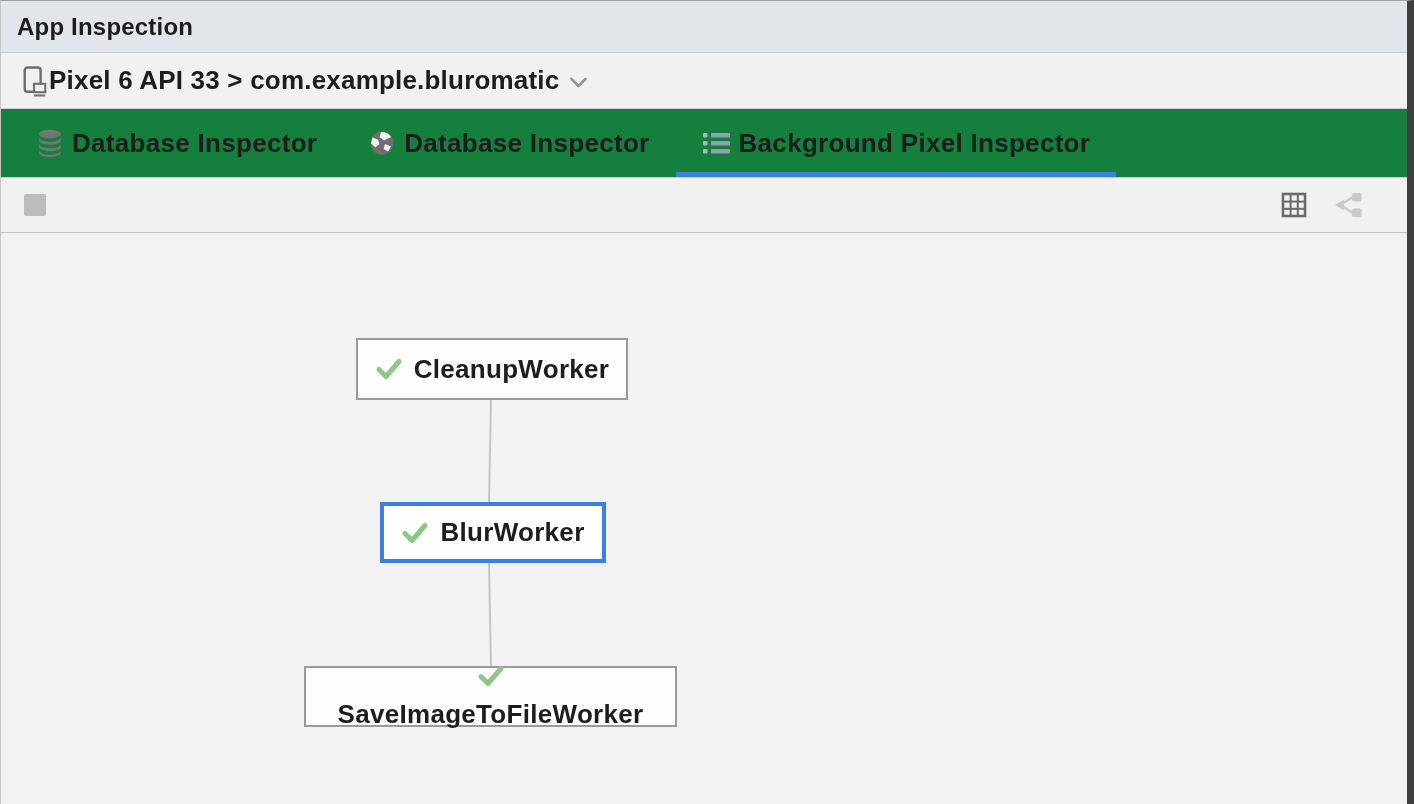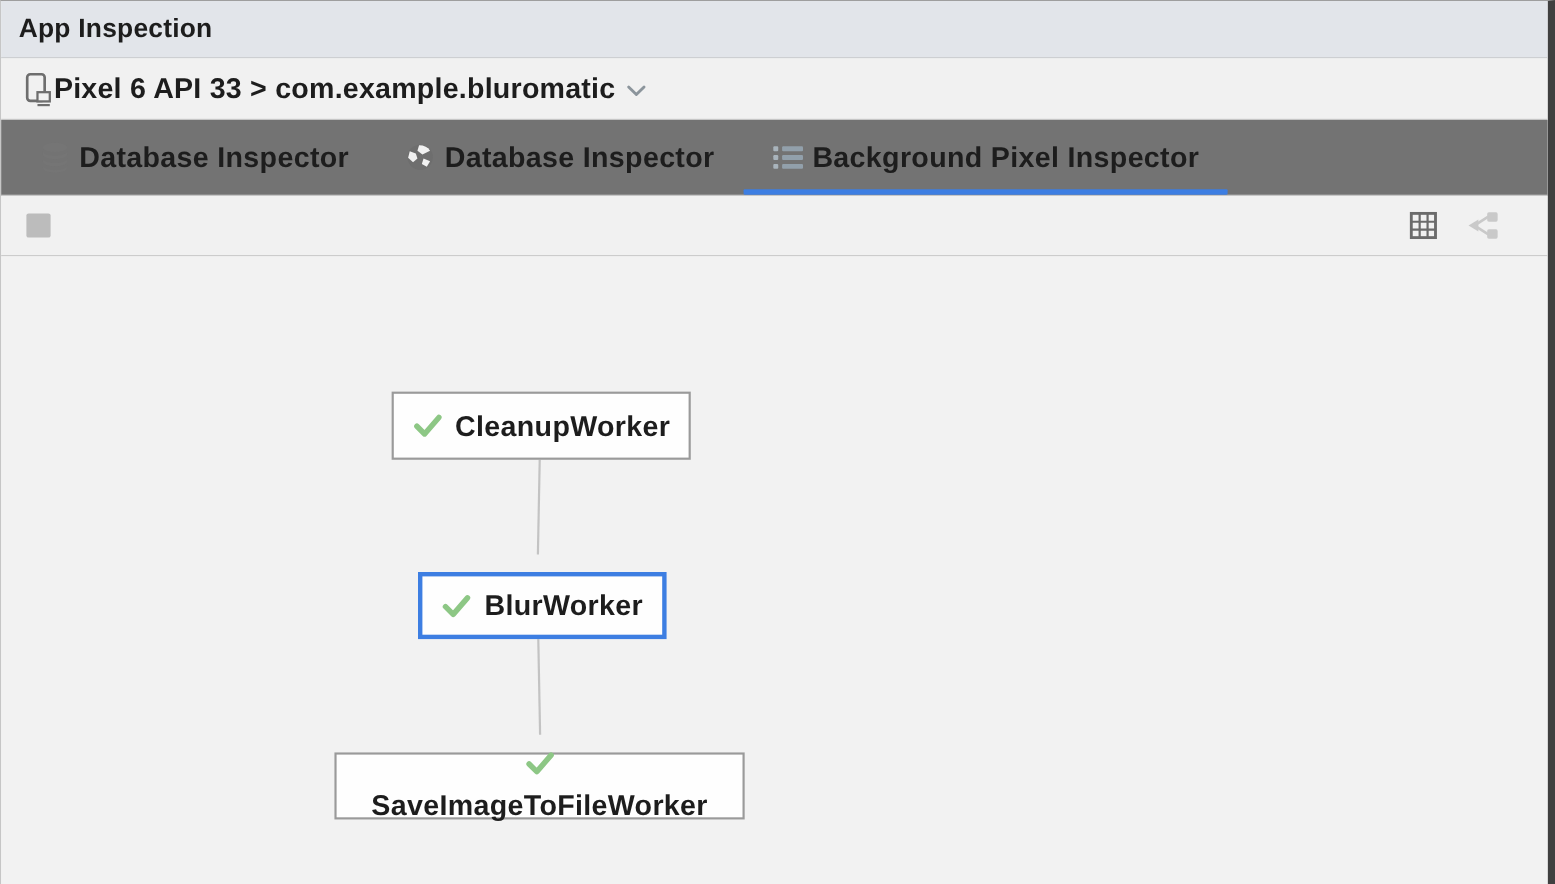--- a/index.html
+++ b/index.html
@@ -30,21 +30,21 @@
     background:#f1f1f1; border-bottom:1px solid #cdcdcd;
     display:flex; align-items:center; padding:0 12px 0 20px;
     font-size:26px; letter-spacing:0.2px; 
     cursor:default;
   }
   .device-bar .chev { margin-left:10px; margin-top:4px; }
 
   
   .tabs {
     height:69px; flex:0 0 69px; box-sizing:border-box;
-    background:#737373; border-bottom:1px solid #cacaca;
+    background:#15803d; border-bottom:1px solid #cacaca;
     display:flex; align-items:stretch; padding-left:10px;
   }
   .tab {
     display:flex; align-items:center; gap:9px; padding:0 26px;
     font-size:26px; letter-spacing:0.3px; position:relative; cursor:default;
     white-space:nowrap;
   }
   .tab.active::after {
     content:""; position:absolute; left:0; right:0; bottom:0;
     height:5px; background:#3d7ee2; border-radius:1px;
@@ -61,21 +61,21 @@
   .view-icons { display:flex; align-items:center; gap:26px; }
 
   
   .canvas { position:relative; flex:1; background:#f2f2f2; overflow:hidden; }
   .edges { position:absolute; left:0; top:0; width:100%; height:100%; }
 
   .node {
     position:absolute; box-sizing:border-box;
     background:#fefefe; border:2px solid #9a9a9a;
     display:flex; align-items:center; justify-content:center; gap:11px;
-    font-size:26px; letter-spacing:0.3px; cursor:default;margin-top:18px;
+    font-size:26px; letter-spacing:0.3px; cursor:default;
   }
   .node.selected { border:4px solid #3d7ee2; }
   .node .check { flex:0 0 auto; display:block; }
 
   .icon { display:block; }
 </style>
 </head>
 <body>
 
 <div class="app">

